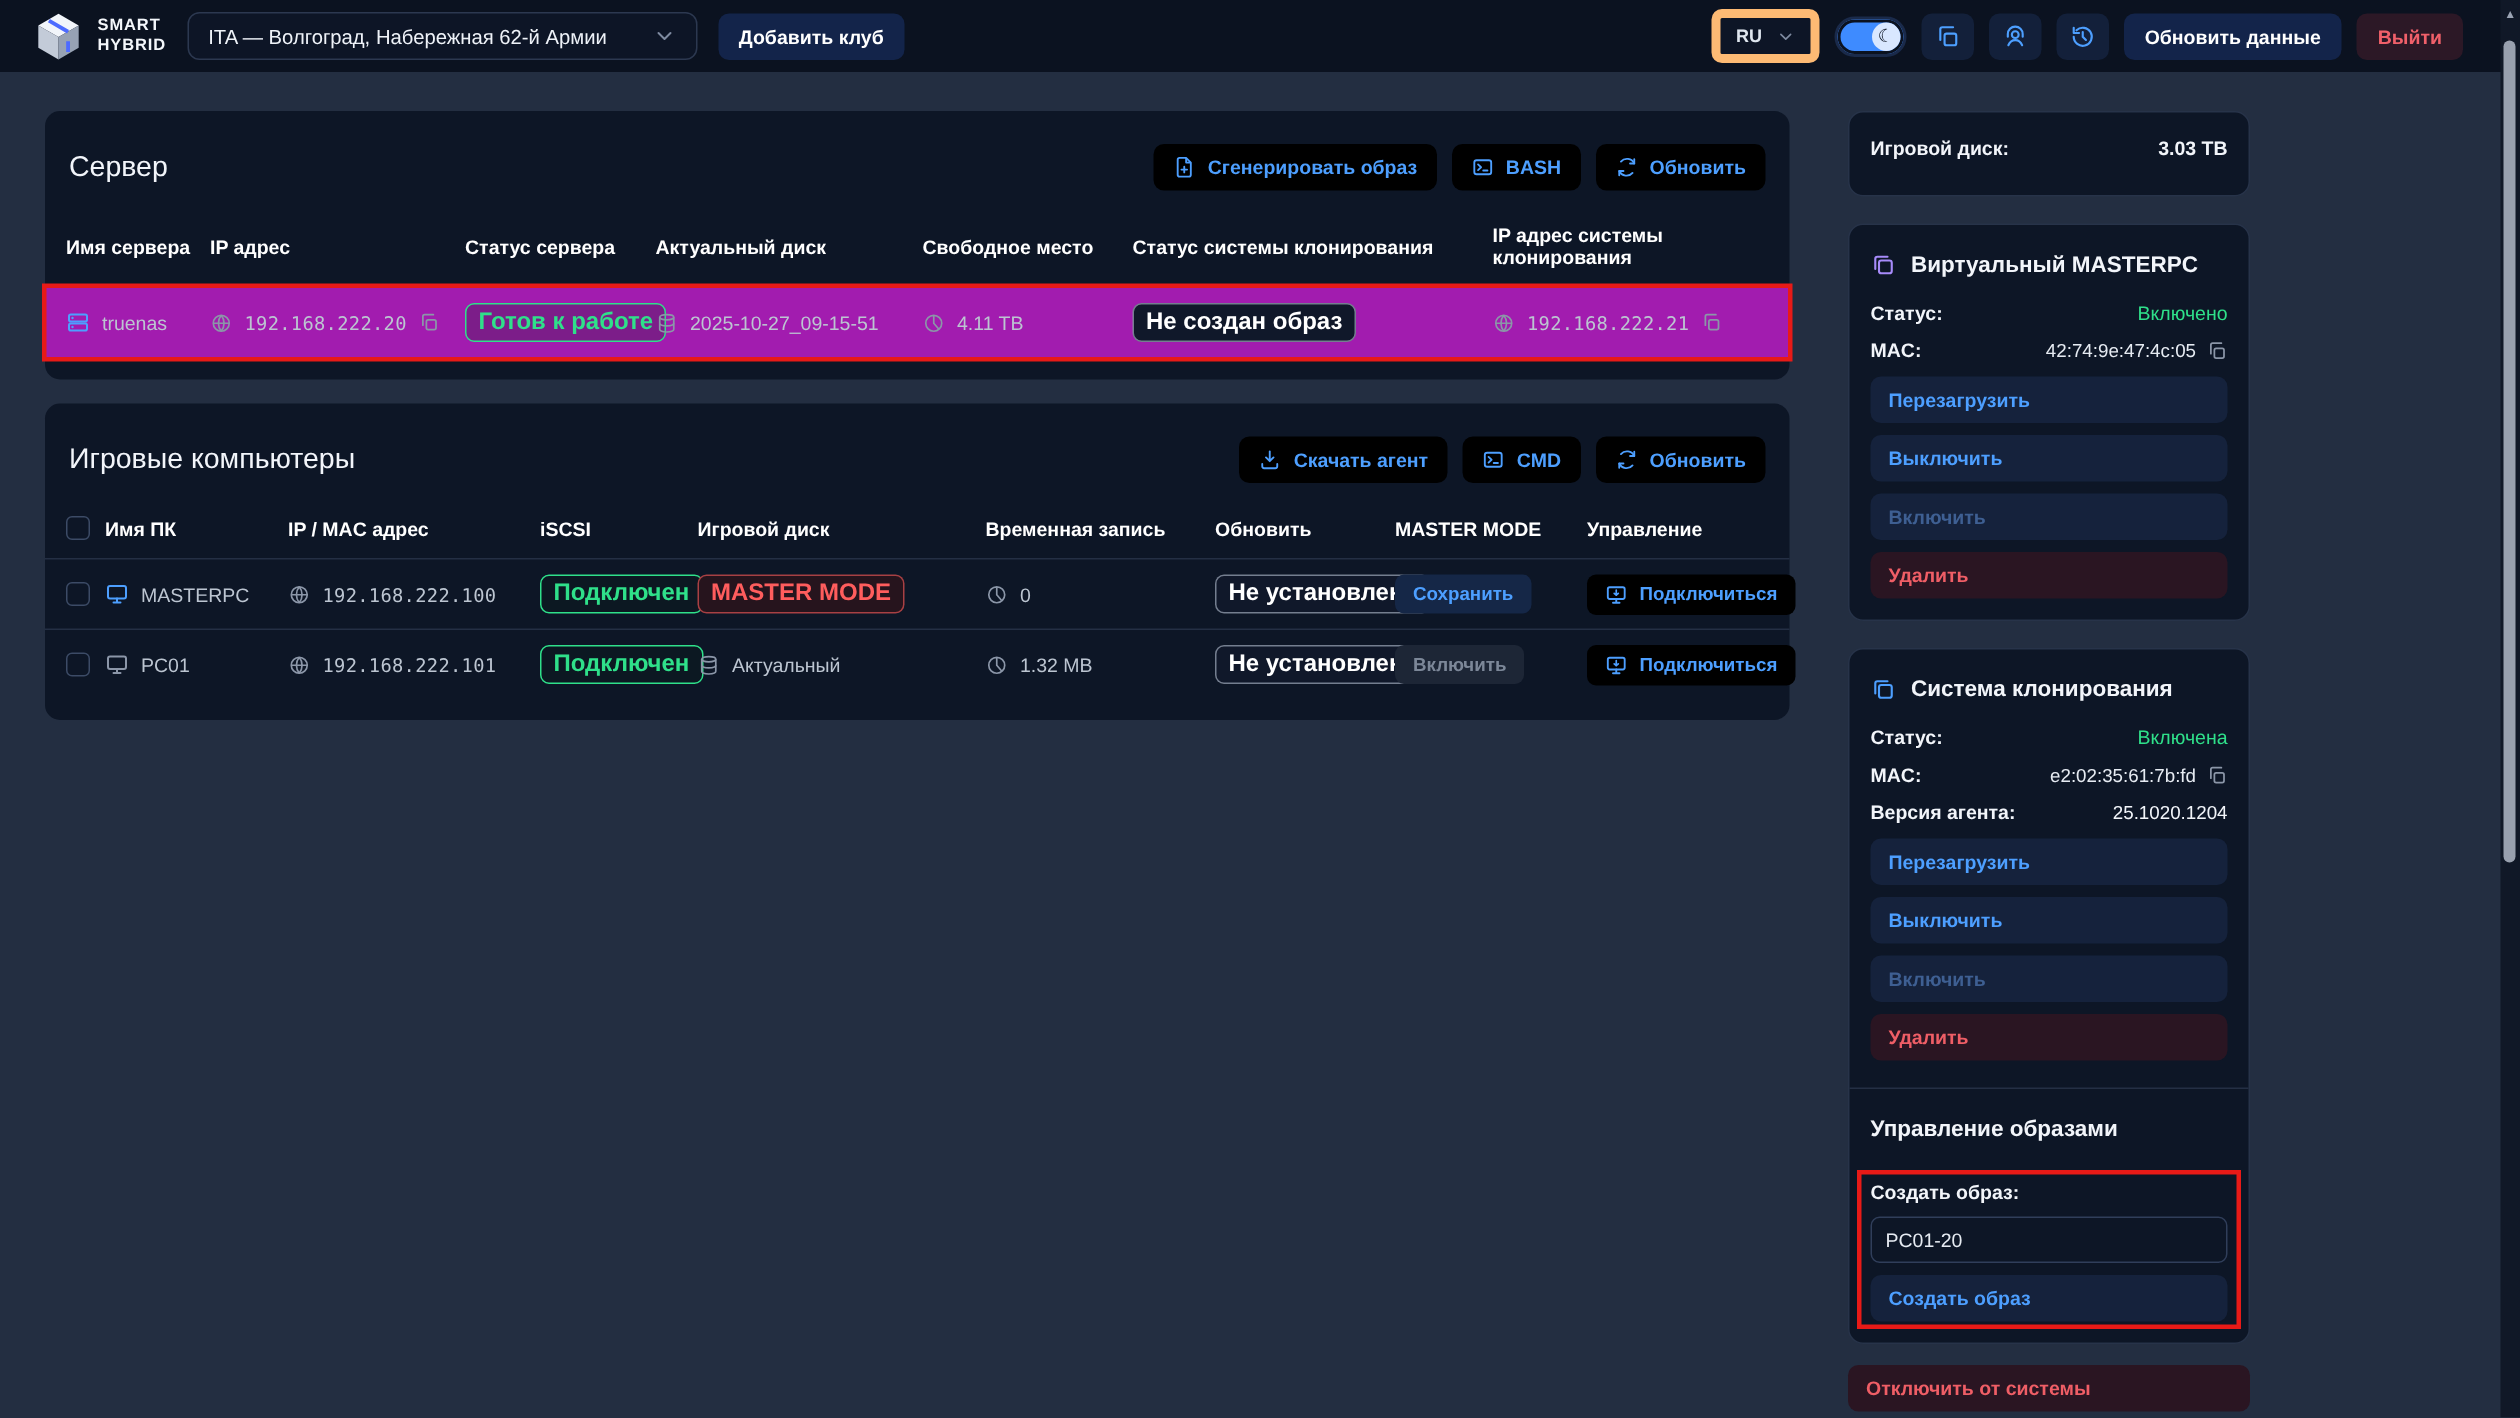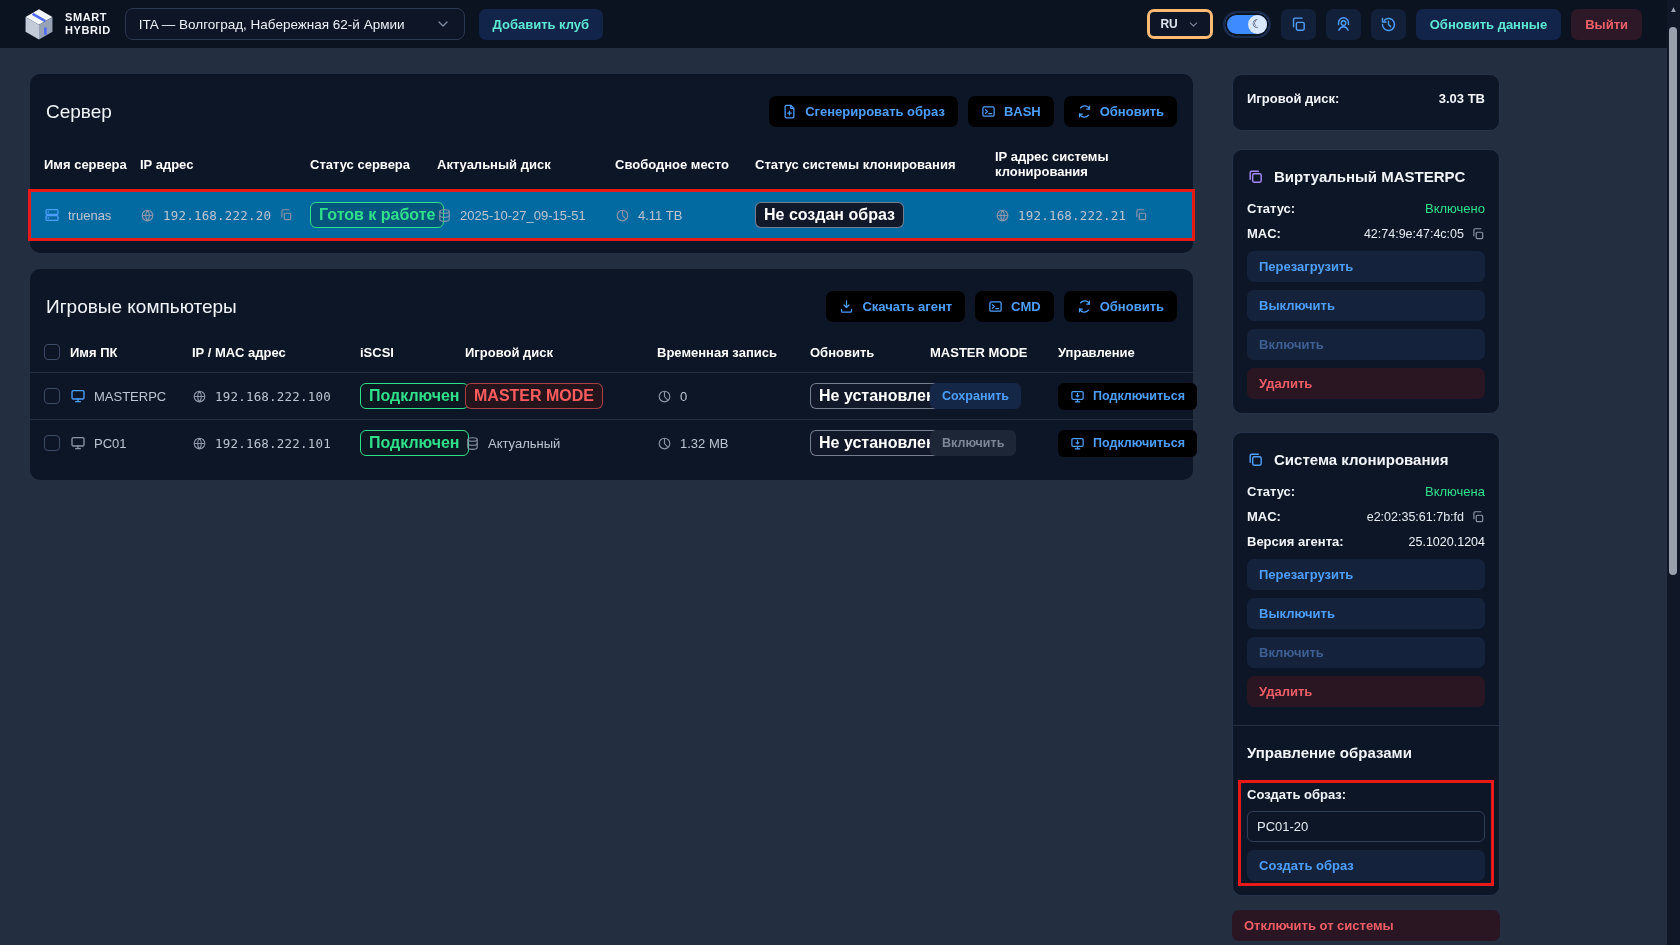--- a/index.html
+++ b/index.html
@@ -18,26 +18,26 @@
     gap:14px; padding:0 22px; position:relative; z-index:2;
   }
   .logo { display:flex; align-items:center; gap:9px; }
   .logo-text { font-size:11px; font-weight:bold; line-height:1.15; letter-spacing:.6px; color:#f4f7fb; }
   .club-select {
     display:flex; align-items:center; gap:30px; border:1px solid #2c3850; border-radius:8px;
     padding:7px 13px; font-size:13.5px; background:#0d1526; color:#eef2f8; cursor:pointer;
   }
   .chev { color:#7e8aa0; }
   .btn-blue {
-    background:#13244a; color:#5eead4; font-weight:bold; font-size:13px;
+    background:#13244a; color:#ffffff; font-weight:bold; font-size:13px;
     border-radius:7px; padding:8px 14px;
   }
   .topbar-right { margin-left:auto; display:flex; align-items:center; gap:10px; padding-right:16px; }
   .lang {
-    border:3px solid #fdba74; border-radius:7px; padding:5px 10px; font-size:12px; font-weight:bold;
+    border:6px solid #fdba74; border-radius:7px; padding:5px 10px; font-size:12px; font-weight:bold;
     display:flex; align-items:center; gap:9px; color:#dfe6ef; background:#0d1526; cursor:pointer;
   }
   .toggle {
     width:48px; height:27px; border-radius:14px; background:#3e8bff; position:relative;
     box-shadow:0 0 0 2px #0b1220 inset; cursor:pointer; border:2px solid #1a2a4a;
   }
   .toggle .knob {
     position:absolute; right:2px; top:2px; width:19px; height:19px; border-radius:50%;
     background:#d9e7ff; display:grid; place-items:center; color:#0b1220; font-size:12px; line-height:1;
   }
@@ -60,21 +60,21 @@
     display:flex; align-items:center; gap:8px; background:#000000; color:#4d9fff;
     font-weight:bold; font-size:13px; border-radius:7px; padding:8px 13px;
   }
 
   .thead { display:grid; color:#ffffff; font-weight:bold; font-size:13px; padding:18px 14px 12px; align-items:center; }
   .server-grid { grid-template-columns:96px 170px 127px 178px 140px 240px 1fr; }
   .pcs-grid    { grid-template-columns:26px 122px 168px 105px 192px 153px 120px 128px 1fr; }
 
   .server-row {
     position:relative; display:grid; grid-template-columns:96px 170px 127px 178px 140px 240px 1fr;
-    align-items:center; height:48px; padding:0 14px; background:#0369a1; color:#bcc5d1; font-size:13px;
+    align-items:center; height:48px; padding:0 14px; background:#a21caf; color:#bcc5d1; font-size:13px;
   }
   .pc-row {
     display:grid; grid-template-columns:26px 122px 168px 105px 192px 153px 120px 128px 1fr;
     align-items:center; height:47px; padding:0 14px; border-top:1px solid #242f44; color:#bcc5d1; font-size:13px;
   }
   .cell { display:flex; align-items:center; gap:8px; min-width:0; }
   .mono { font-family:"DejaVu Sans Mono", monospace; font-size:12.5px; letter-spacing:.2px; }
   .mut  { color:#8b96a8; }
   .blue { color:#4d9fff; }
 

